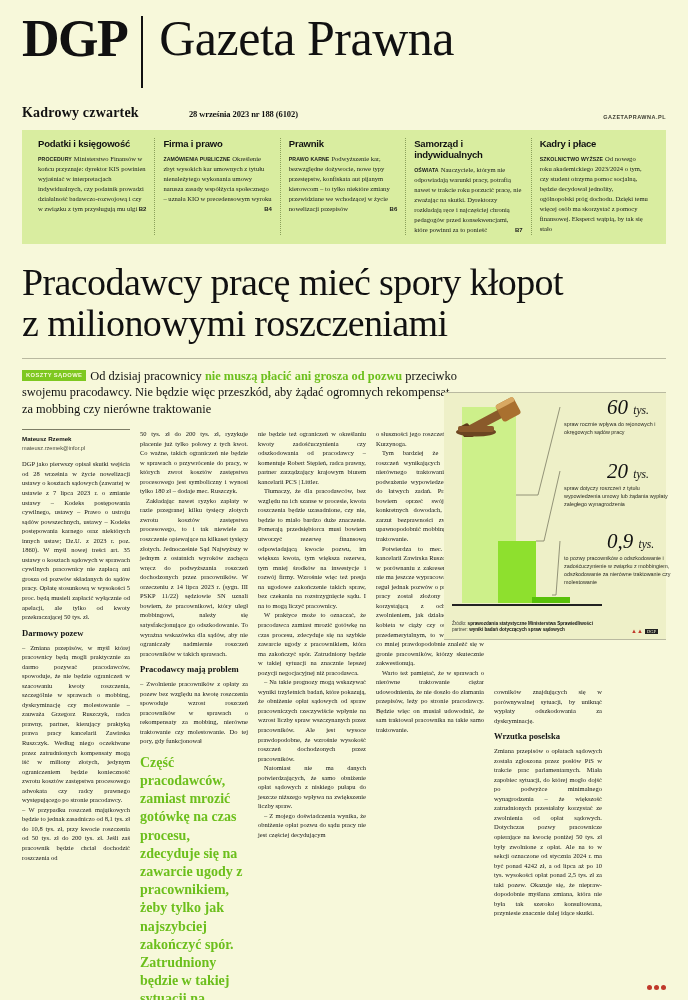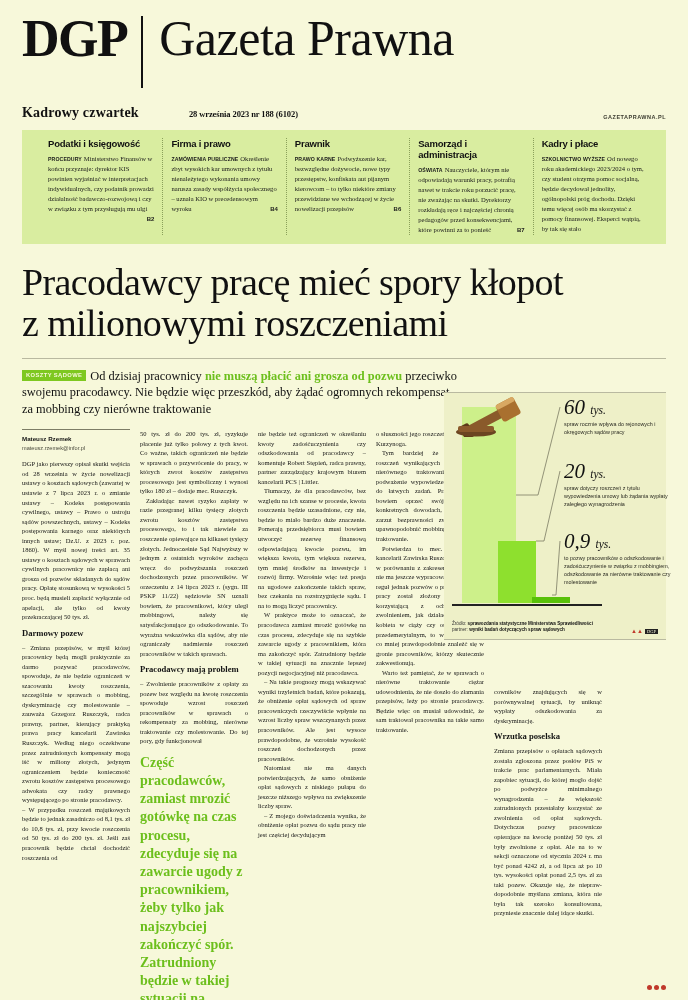--- a/index.html
+++ b/index.html
@@ -31,21 +31,21 @@
     position: absolute; right: 0; bottom: 1px;
     font-family: "Liberation Sans", sans-serif;
     font-size: 5.5px; font-weight: bold; letter-spacing: 0.5px; color: #3b3b2f;
   }
 
   
   .band {
     margin-top: 9px;
     background: #d9eda0;
     display: flex;
-    padding: 8px 10px 9px 18px;
+    padding: 8px 10px 9px 8px;
     gap: 0;
   }
   .band-col { flex: 1 1 0; padding: 0 8px; position: relative; min-width: 0; }
   .band-col + .band-col { border-left: 1px dotted #8aa05a; }
   .band-h {
     font-family: "Liberation Sans", sans-serif;
     font-weight: bold; font-size: 9.5px; letter-spacing: -0.2px;
     margin-bottom: 5px; color: #111;
   }
   .band-t {
@@ -132,21 +132,21 @@
   .baseline { position: absolute; left: 0; bottom: -3px; width: 150px; border-top: 2px solid #222; }
   
   .gavel { position: absolute; left: 2px; top: -4px; width: 86px; height: 42px; }
   
   .callout { position: absolute; left: 112px; width: 108px; }
   .co1 { top: -2px; }
   .co2 { top: 62px; }
   .co3 { top: 132px; }
   .co-num {
     font-family: "Liberation Serif", serif;
-    font-size: 21px; font-style: italic; line-height: 1; color: #111;
+    font-size: 21px; font-style: italic; line-height: 1; color: #111; margin-left: 43px;
   }
   .co-num .unit { font-size: 11.5px; font-style: italic; }
   .co-txt {
     font-family: "Liberation Sans", sans-serif;
     font-size: 5.4px; line-height: 1.5; color: #2b2b22; margin-top: 2px;
   }
   .leader { position: absolute; stroke: #7b7b63; fill: none; stroke-width: 0.8; }
   .info-src {
     position: absolute; left: 8px; right: 8px; bottom: 5px;
     display: flex; align-items: flex-end; justify-content: space-between;
@@ -199,21 +199,21 @@
       </div>
     </div>
     <div class="band-col">
       <div class="band-h">Prawnik</div>
       <div class="band-t">
         <span class="band-kicker">PRAWO KARNE</span><span>Podwyższenie kar, bezwzględne dożywocie, nowe typy przestępstw, konfiskata aut pijanym kierowcom – to tylko niektóre zmiany przewidziane we wchodzącej w życie nowelizacji przepisów</span>
         <span class="band-page">B6</span>
       </div>
     </div>
     <div class="band-col">
-      <div class="band-h">Samorząd i administracja</div>
+      <div class="band-h">Samorząd i indywidualnych</div>
       <div class="band-t">
         <span class="band-kicker">OŚWIATA</span><span>Nauczyciele, którym nie odpowiadają warunki pracy, potrafią nawet w trakcie roku porzucić pracę, nie zważając na skutki. Dyrektorzy rozkładają ręce i najczęściej chronią pedagogów przed konsekwencjami, które powinni za to ponieść</span>
         <span class="band-page">B7</span>
       </div>
     </div>
     <div class="band-col">
       <div class="band-h">Kadry i płace</div>
       <div class="band-t">
         <span class="band-kicker">SZKOLNICTWO WYŻSZE</span><span>Od nowego roku akademickiego 2023/2024 o tym, czy student otrzyma pomoc socjalną, będzie decydował jednolity, ogólnopolski próg dochodu. Dzięki temu więcej osób ma skorzystać z pomocy finansowej. Eksperci wątpią, by tak się stało</span>
       </div>

